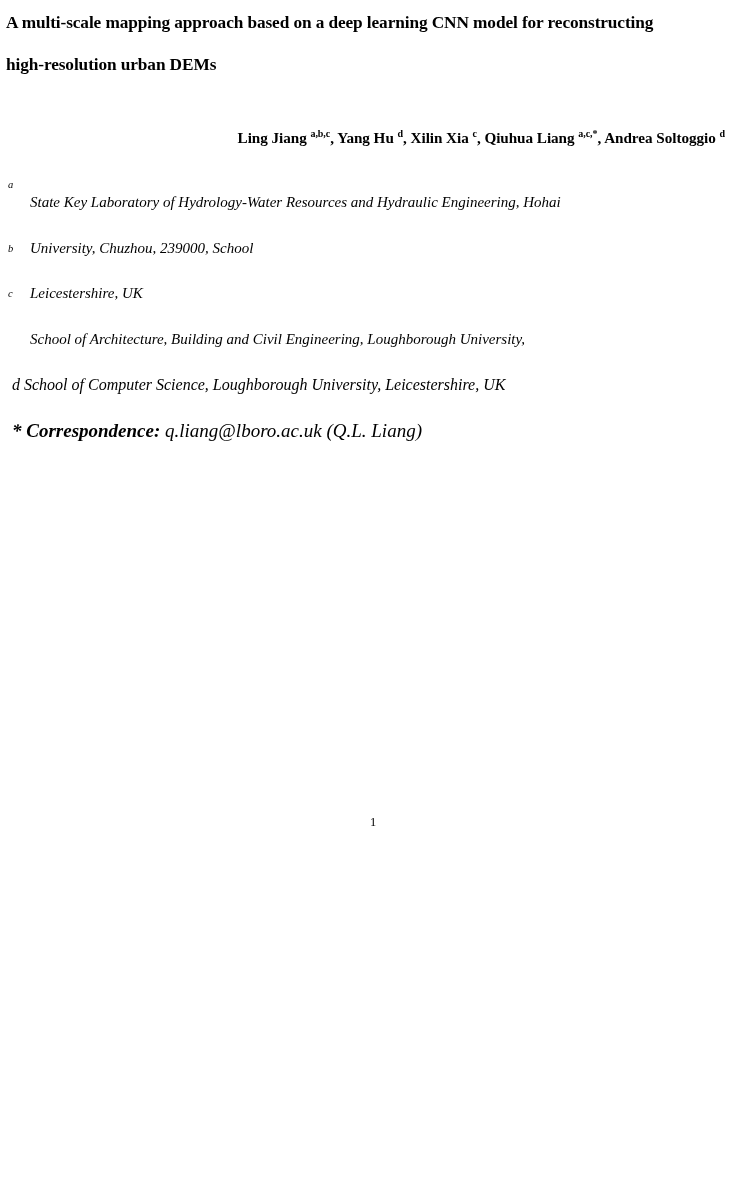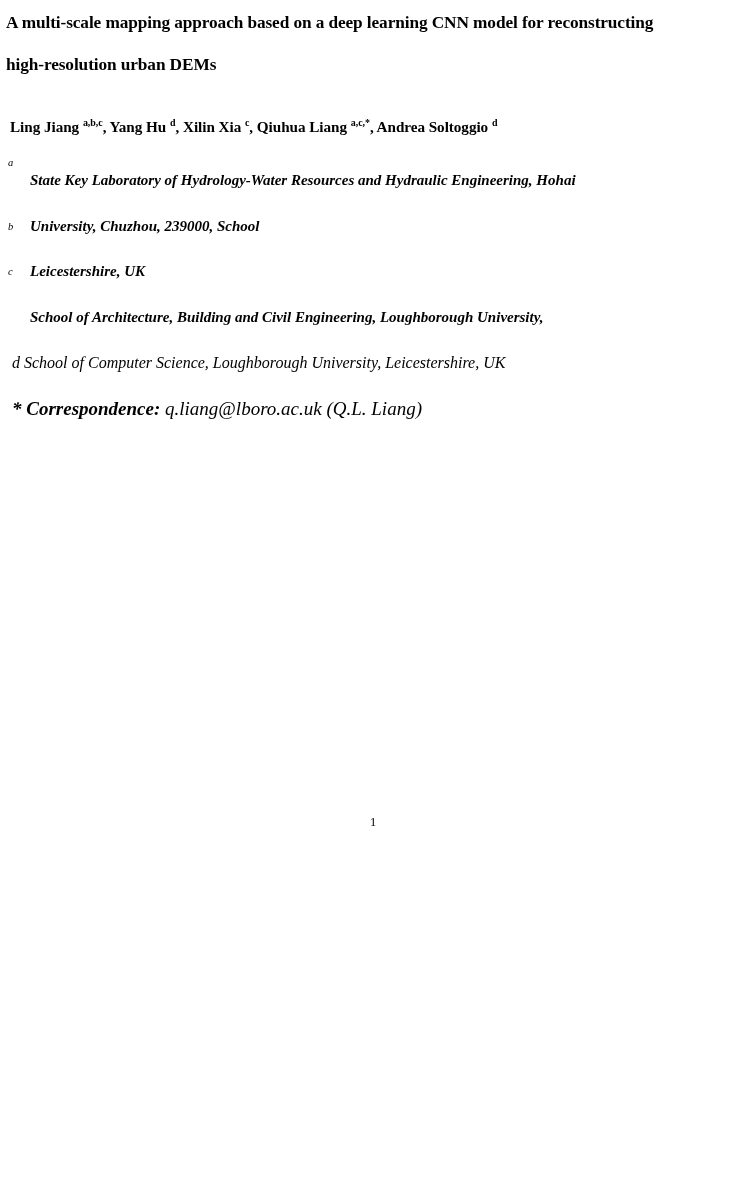--- a/index.html
+++ b/index.html
@@ -29,22 +29,22 @@
     line-height: 42px;
     text-align: left;
     margin: 0;
     padding-top: 2px;
     letter-spacing: -0.1px;
   }
   .authors {
     font-family: "Liberation Serif", serif;
     font-weight: bold;
     font-size: 15.2px;
-    text-align: left;
-    margin: 4px;
+    text-align: right;
+    margin: 15px;
     padding-top: 28px;
     letter-spacing: -0.05px;
   }
   sup {
     font-size: 10px;
     vertical-align: super;
     line-height: 0;
   }
   .aff-list {
     margin: 0;
@@ -66,21 +66,20 @@
     top: 0;
     font-style: italic;
     font-size: 10.5px;
   }
   .aff.first-block {
     padding-top: 18px;
   }
   .aff .cont {
     display: block;
     padding-left: 2px;
-    font-weight: bold;
   }
   .aff-plain {
     font-family: "Liberation Serif", serif;
     font-style: italic;
     font-size: 16px;
     line-height: 45.5px;
     margin: 0;
     padding-left: 6px;
   }
   .corr {

